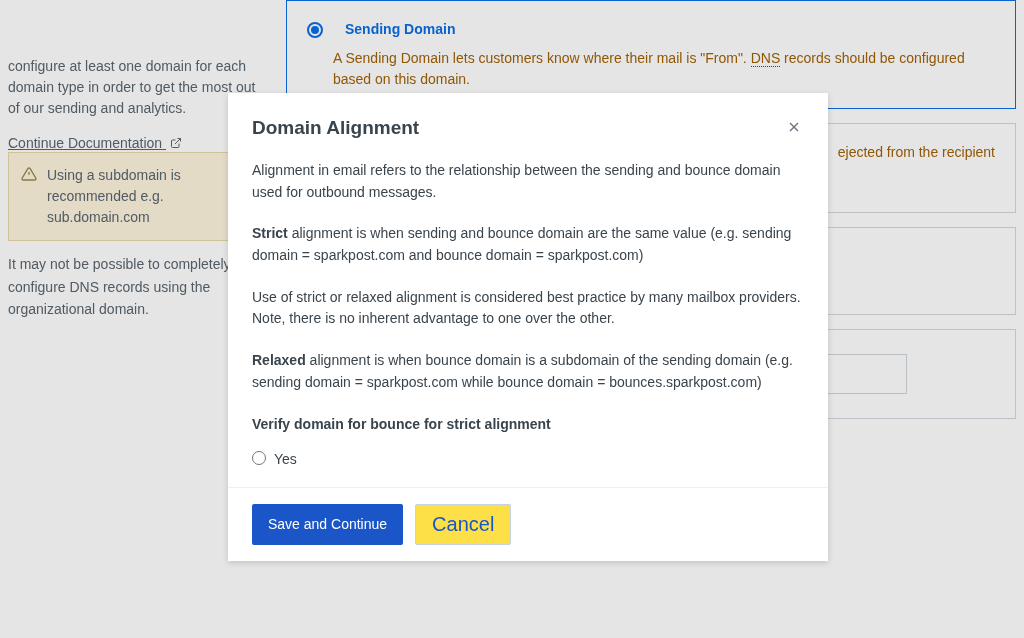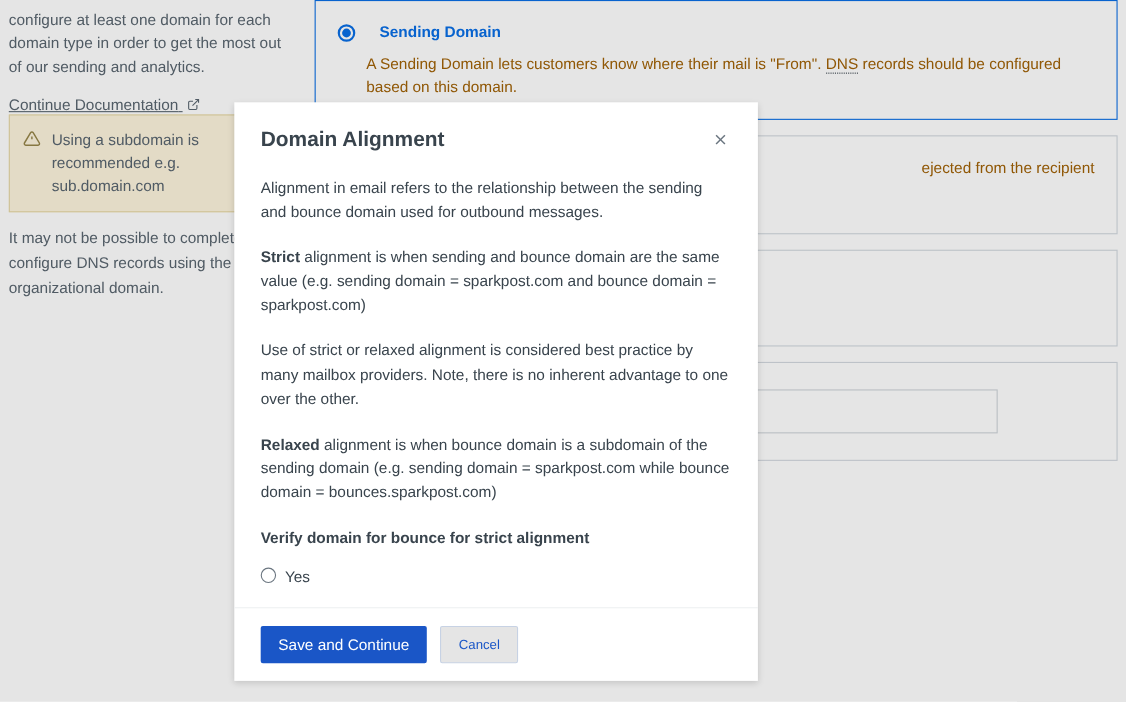--- a/index.html
+++ b/index.html
@@ -16,20 +16,21 @@
     .page {
       display: flex;
       width: 100%;
       height: 100%;
       padding: 0 8px;
     }
     .left-col {
       width: 270px;
       padding: 8px 16px 0 0;
       color: #5a6670;
+      margin-top: 48px;
     }
     .left-col .desc {
       line-height: 1.5;
       margin-bottom: 16px;
     }
     .left-col .doc-link {
       text-decoration: underline;
       cursor: pointer;
     }
     .doc-link .ext-icon {
@@ -141,23 +142,23 @@
     }
 
     
     .overlay {
       position: absolute;
       inset: 0;
       background: rgba(0,0,0,0.10);
     }
     .modal {
       position: absolute;
-      left: 213px;
+      left: 228px;
       top: 93px;
-      width: 476px;
+      width: 600px;
       background: #fff;
       box-shadow: 0 2px 6px rgba(0,0,0,0.15);
     }
     .modal-inner {
       padding: 24px 24px 0 24px;
     }
     .modal-header {
       display: flex;
       justify-content: space-between;
       align-items: flex-start;
@@ -223,25 +224,25 @@
       color: #fff;
       border: none;
       padding: 9px 16px;
       font-size: 14px;
       font-weight: 500;
       cursor: pointer;
       border-radius: 2px;
     }
     .btn-primary { background: #1a56c7; }
     .btn-secondary {
-      background: #e5e5e5;
+      background: #fde047;
       color: #1a56c7;
       border: 1px solid #c7d2e4;
       padding: 8px 16px;
-      font-size: 12px;
+      font-size: 20px;
       font-weight: 500;
       cursor: pointer;
       border-radius: 2px;
     }
     strong { font-weight: 600; }
   </style>
 </head>
 <body>
 
 <div class="page">

